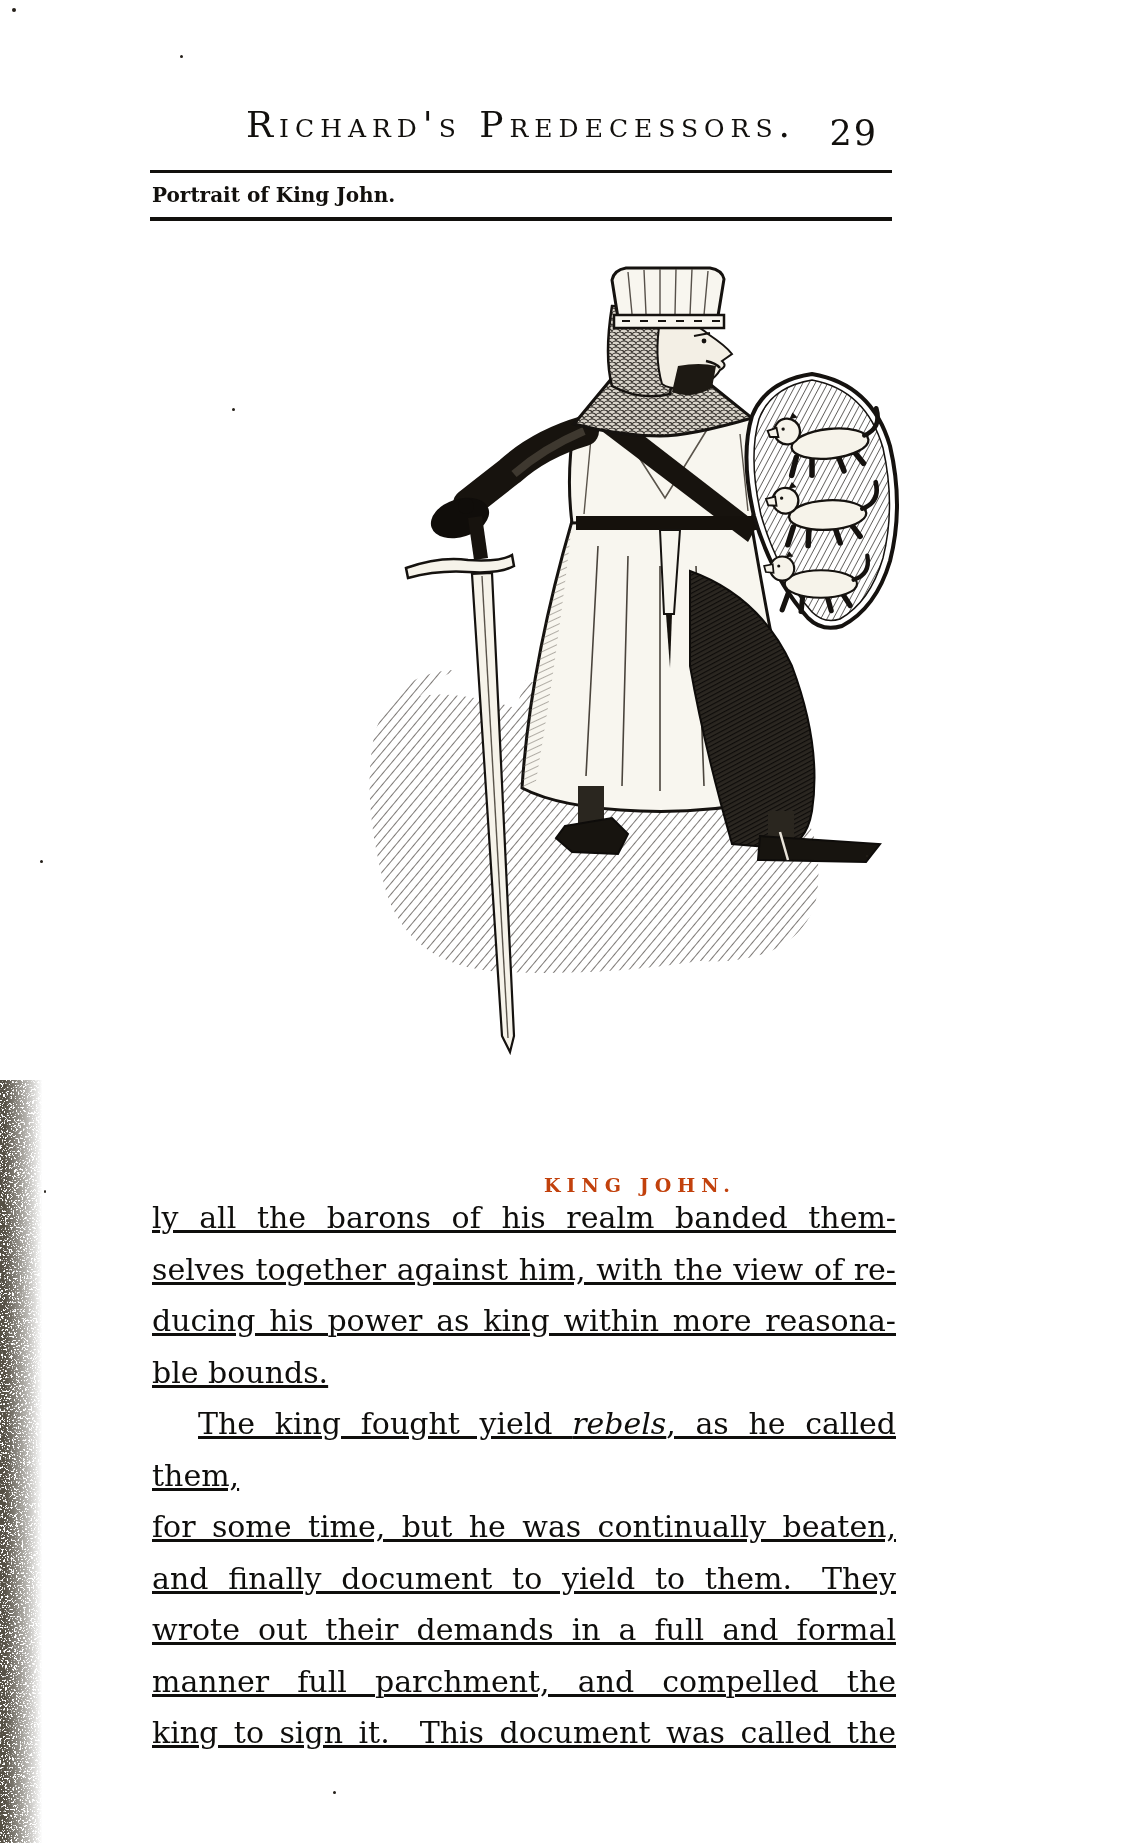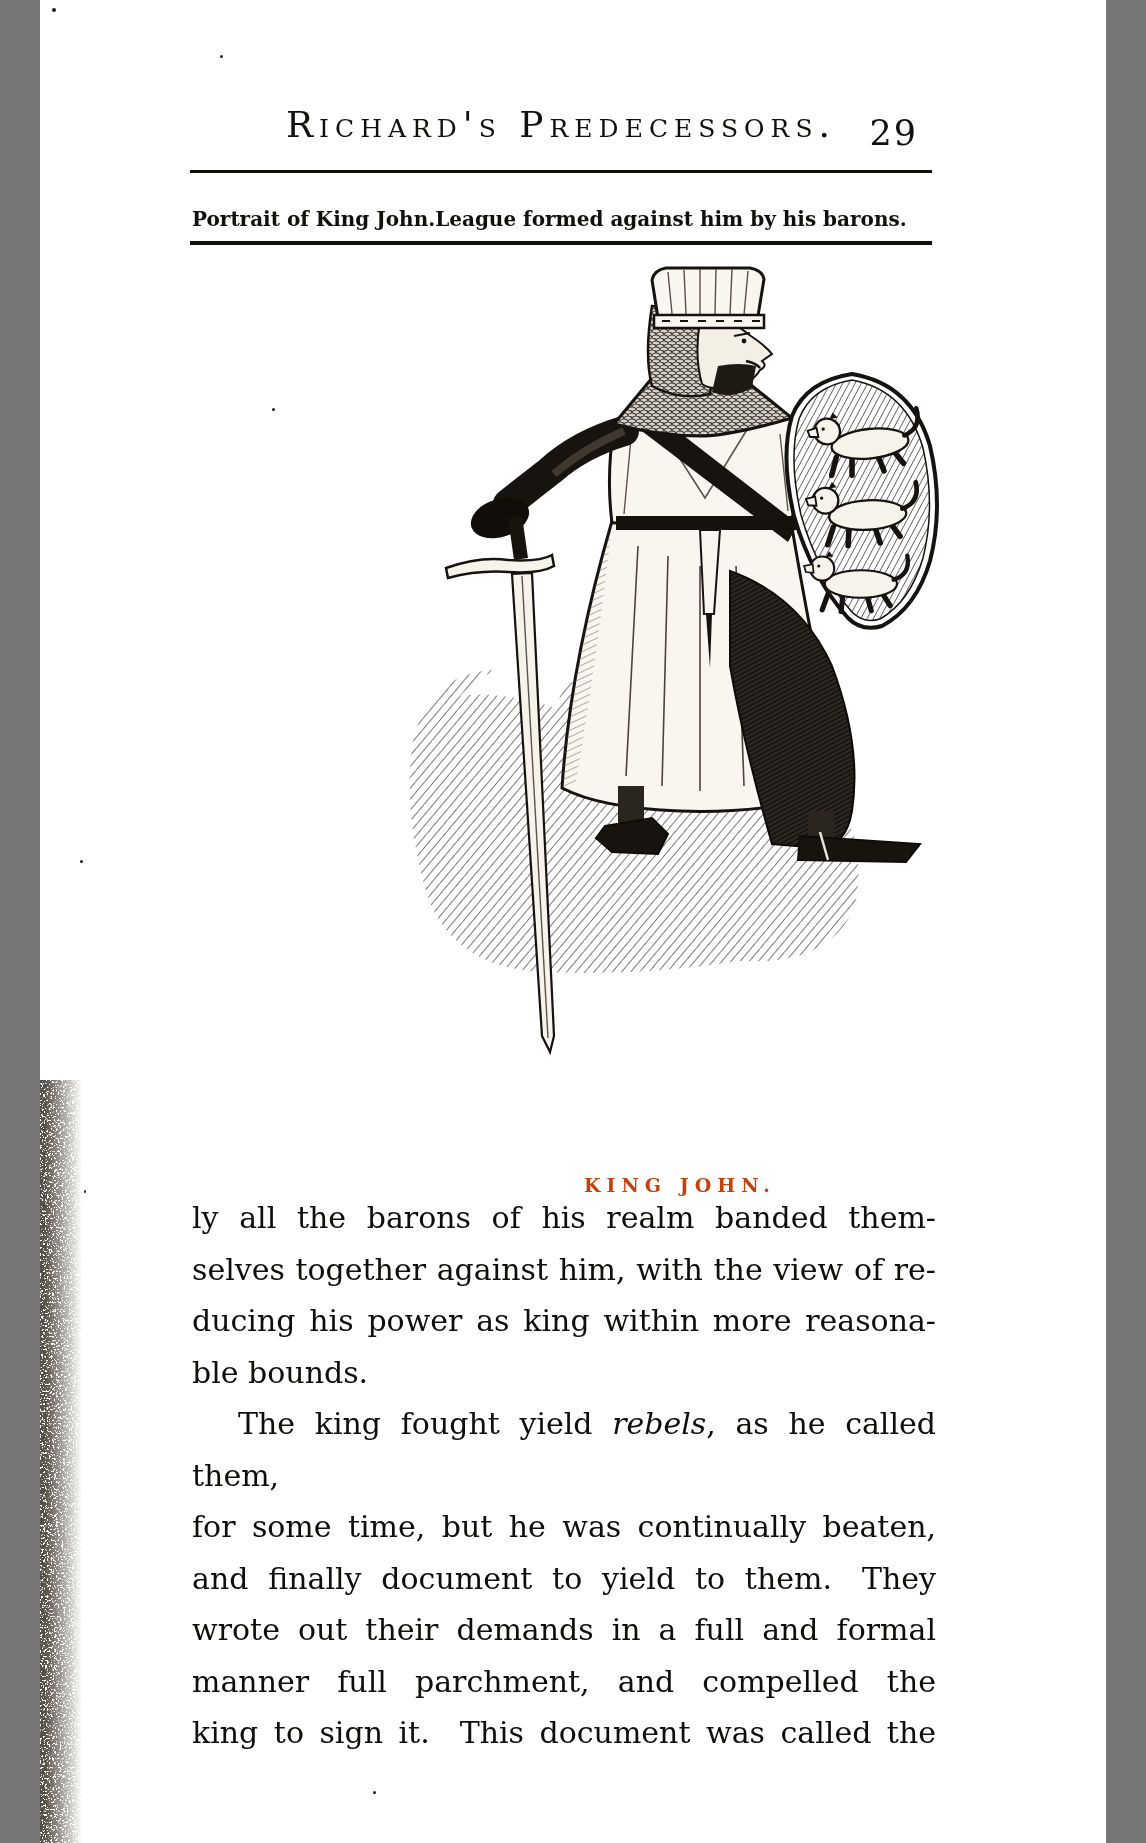--- a/index.html
+++ b/index.html
@@ -1,24 +1,23 @@
 <!DOCTYPE html>
 <html><head>
 <meta charset="utf-8">
 <style>
   html,body{margin:0;padding:0;background:#777;}
   .page{
     position:relative;
-    width:1034px;height:1843px;
+    width:1146px;height:1843px;
     margin:0 auto;
     background:#ffffff;
     color:#12100d;
     font-family:"DejaVu Serif", serif;
     overflow:hidden;
-    padding-left:32px;
   }
   
   .hdr{position:absolute;left:150px;top:104px;width:742px;}
   .run-row{position:relative;height:56px;}
   .run-title{
     text-align:center;
     font-variant:small-caps;
     font-size:36px;
     letter-spacing:6px;
     white-space:nowrap;
@@ -26,42 +25,41 @@
   .page-num{
     position:absolute;right:14px;top:0;
     font-size:35px;letter-spacing:2px;margin-top:9px;
   }
   .rule-top{border-top:3px solid #12100d;margin-top:10px;}
   .note-row{
     display:flex;justify-content:space-between;
     font-weight:bold;font-size:20px;
     padding:10px 26px 10px 2px;
     white-space:nowrap;
-    margin-top:24px;
   }
   .rule-bot{border-top:4px solid #12100d;}
   
   .fig{position:absolute;left:320px;top:250px;width:560px;}
   .fig svg{display:block;}
   .fig figcaption{
     margin-top:8px;
     text-align:center;
     font-weight:bold;
     font-size:19px;
     letter-spacing:6px;
     color:#c2410c;
   }
   
   .bodytext{
     position:absolute;left:152px;top:1192px;width:744px;
     font-size:30px;line-height:51.5px;
     color:#0f0e0c;
   }
   .bodytext p{margin:0;}
-  .line{display:block;text-align:justify;text-align-last:justify;}
+  .line{display:block;text-align:justify;text-align-last:justify;text-decoration:underline;}
   .line.short{text-align-last:left;}
   .line.indent{text-indent:46px;}
   em{font-style:italic;}
   
   .edge-noise{position:absolute;left:0;top:1080px;}
   .edge-fade{
     position:absolute;left:0;top:1080px;width:46px;height:763px;
     background:linear-gradient(to right, rgba(255,255,255,0) 10%, #ffffff 92%);
     pointer-events:none;
   }
@@ -73,21 +71,20 @@
 <div class="page">
 
   <div class="hdr">
     <div class="run-row">
       <div class="run-title">Richard's Predecessors.</div>
       <div class="page-num">29</div>
     </div>
     <div class="rule-top"></div>
     <div class="note-row">
       <span>Portrait of King John.</span>
-      <span>League formed against him by his barons.</span>
     </div>
     <div class="rule-bot"></div>
   </div>
 
   <figure class="fig">
     <svg width="560" height="900" viewBox="0 0 560 900">
       <defs>
         <pattern id="hatchG" width="7" height="7" patternUnits="userSpaceOnUse" patternTransform="rotate(40)">
           <line x1="0" y1="0" x2="0" y2="7" stroke="#35302a" stroke-width="1.3"></line>
         </pattern>

